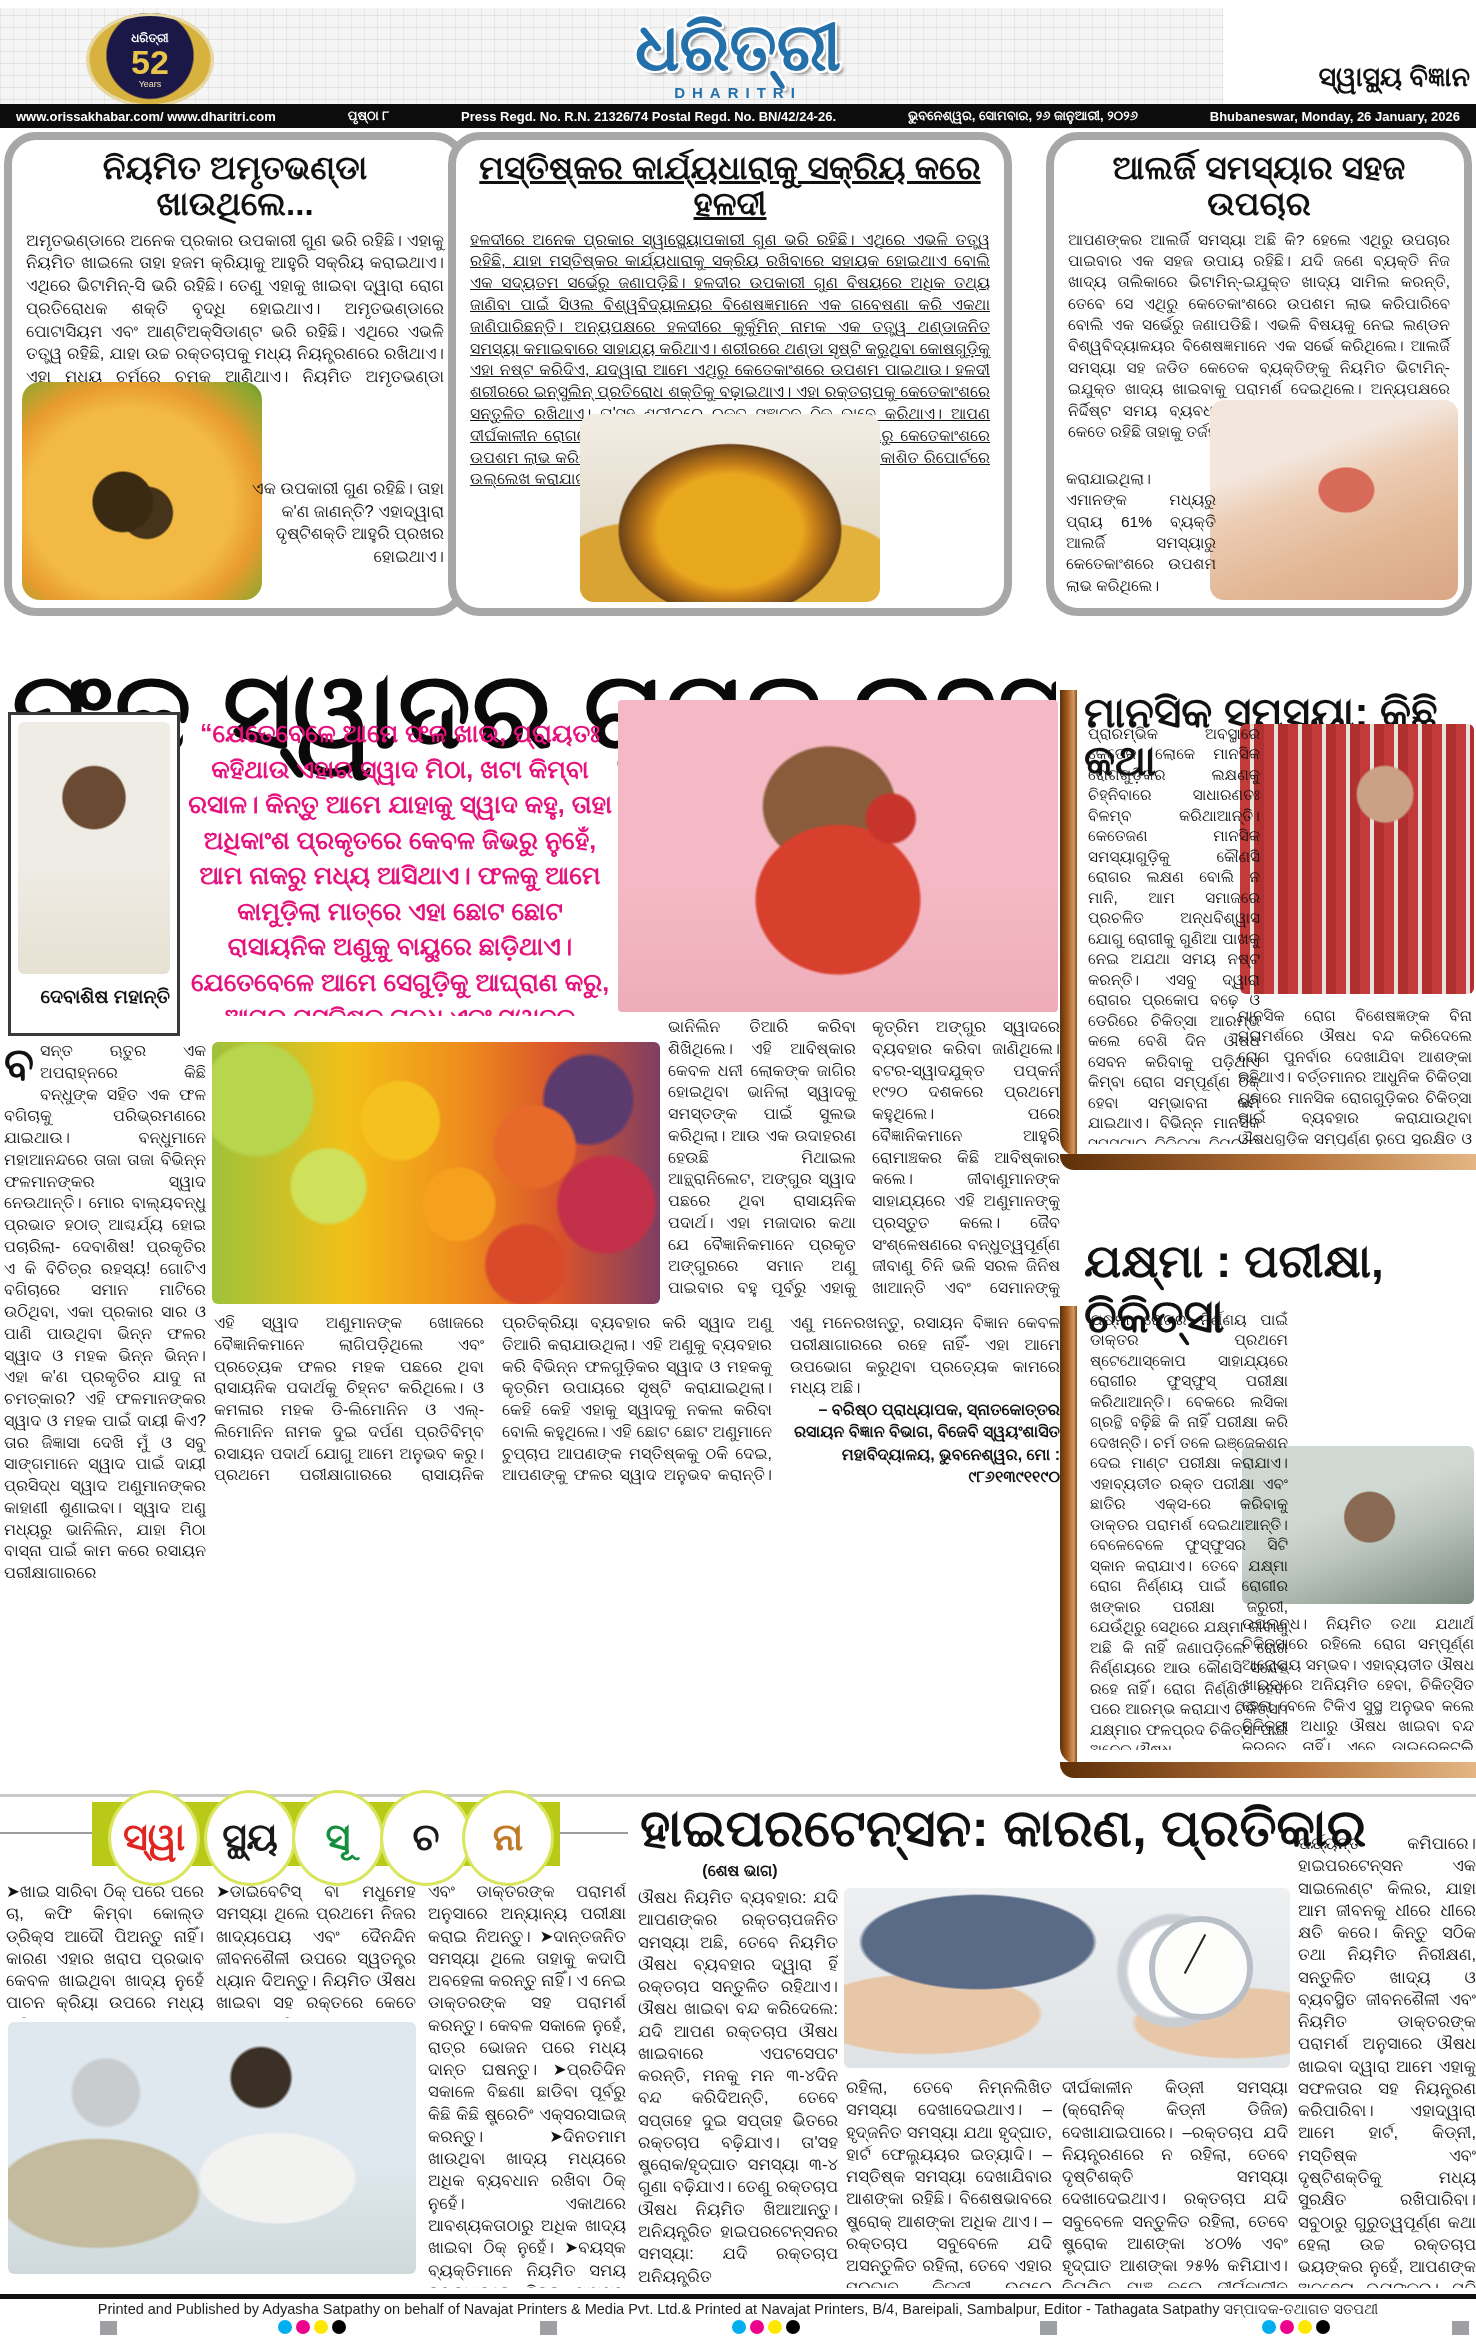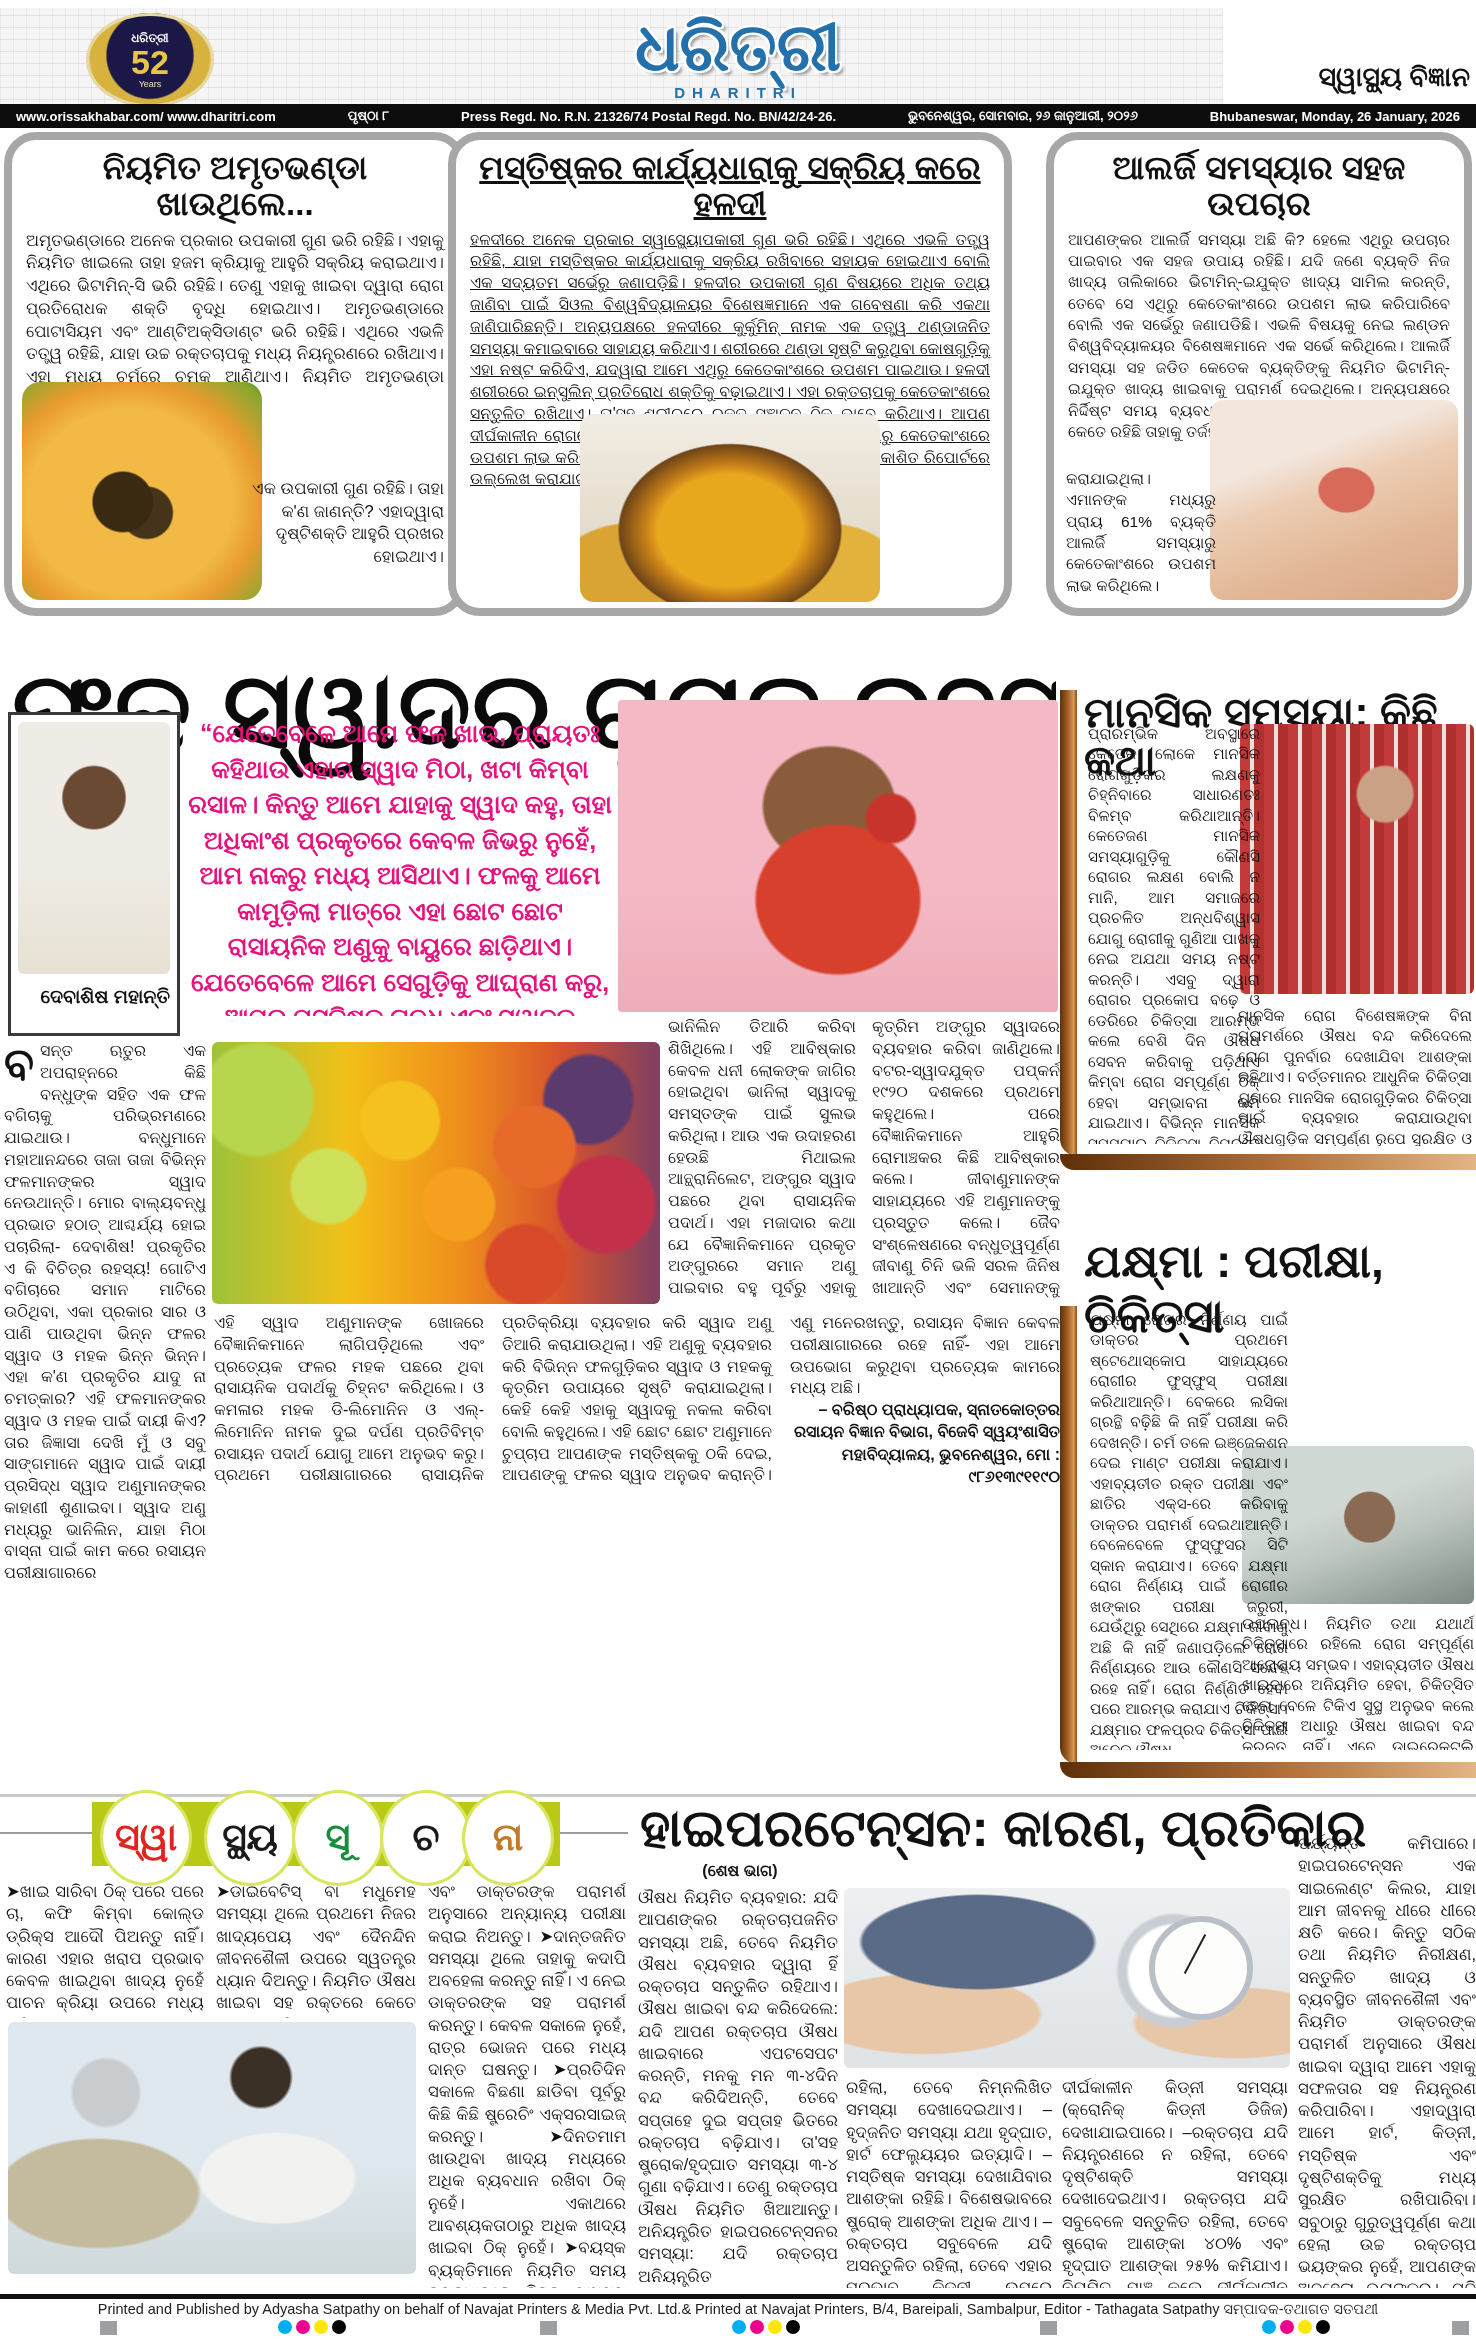--- a/index.html
+++ b/index.html
@@ -113,21 +113,21 @@
   .mcol-upper{left:668px;top:1016px;width:392px;height:290px;column-count:2;column-gap:16px;}
   .mcol-lower{left:214px;top:1312px;width:846px;height:478px;column-count:3;column-gap:18px;}
   .mbyline{font-weight:900;text-align:right;line-height:1.4;}
   
   .divider{left:0;top:1794px;width:1476px;height:3px;background:#c9c9c9;}
   
   .ht-line{left:0;top:1832px;width:628px;height:2px;background:#9c9c9c;}
   .ht-banner{left:92px;top:1802px;width:468px;height:64px;background:#b9c918;}
   .ht-oval{position:absolute;top:1790px;width:86px;height:90px;background:#ffffff;border:3px solid #d9e55b;
     border-radius:50%;display:flex;align-items:center;justify-content:center;font-size:38px;font-weight:900;}
-  .o0{left:100px;color:#e02521;} .o1{left:204px;color:#1a1a1a;} .o2{left:292px;color:#14903c;}
+  .o0{left:108px;color:#e02521;} .o1{left:204px;color:#1a1a1a;} .o2{left:292px;color:#14903c;}
   .o3{left:380px;color:#1a1a1a;} .o4{left:462px;color:#c07b28;}
   .htxt{position:absolute;font-size:16.5px;line-height:1.35;text-align:justify;overflow:hidden;}
   .ht1{left:6px;top:1880px;width:198px;height:138px;}
   .ht2{left:216px;top:1880px;width:200px;height:138px;}
   .ht3{left:428px;top:1880px;width:198px;height:408px;}
   .doctor{left:8px;top:2022px;width:408px;height:252px;
     background:
       radial-gradient(circle at 24% 28%, #c9ccce 0 9%, transparent 10%),
       radial-gradient(circle at 62% 22%, #3a3026 0 9%, transparent 10%),
       radial-gradient(ellipse at 66% 62%, #f2f2f0 0 20%, transparent 21%),

